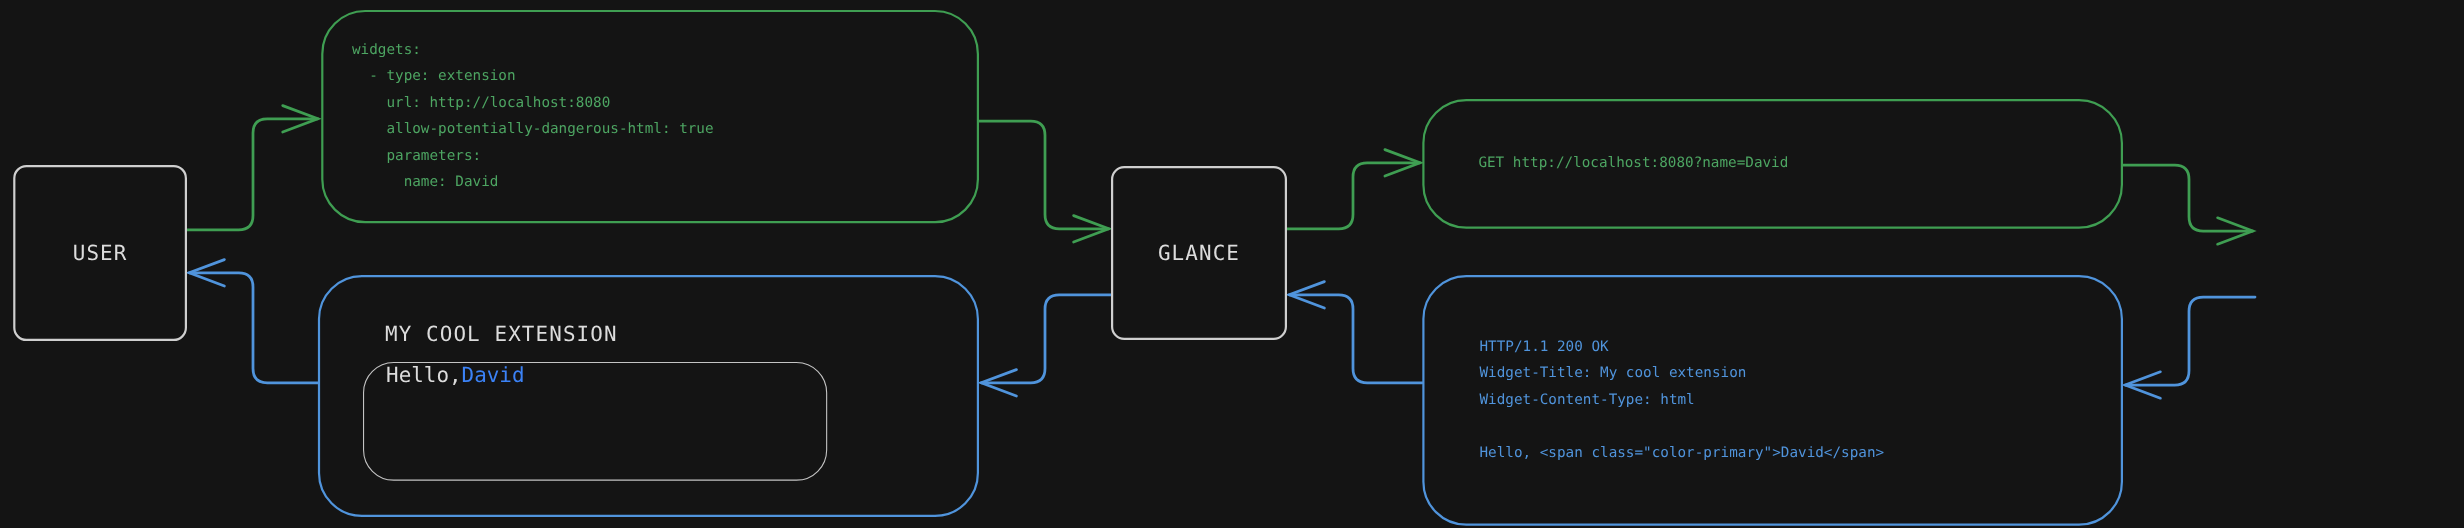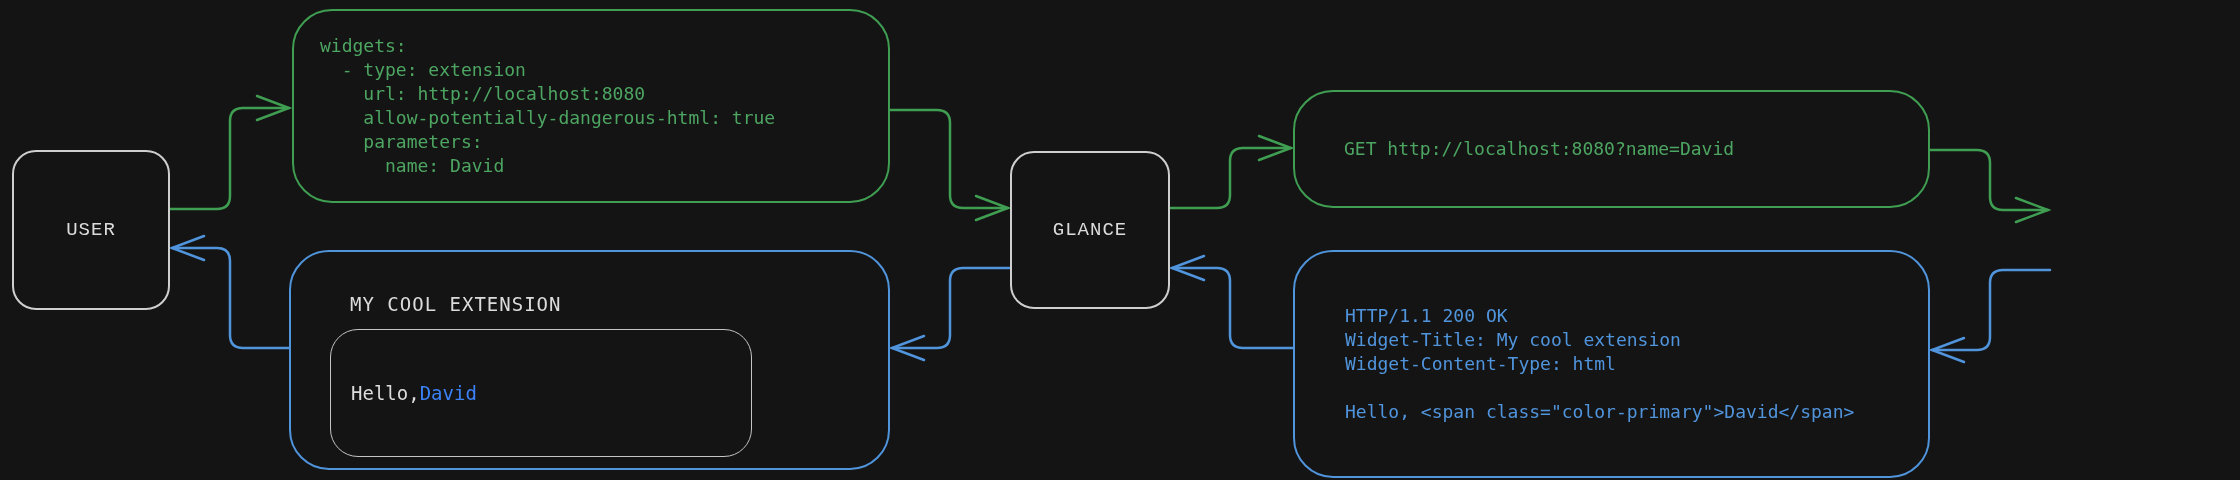--- a/index.html
+++ b/index.html
@@ -17,43 +17,42 @@
   }
   #connector-layer {
     position: absolute;
     left: 0; top: 0;
     width: 2240px;
     height: 480px;
   }
   .node {
     position: absolute;
     border: 2px solid #cfcfcf;
-    border-radius: 24px;
+    border-radius: 12px;
     display: flex;
     align-items: center;
     justify-content: center;
     color: #dcdcdc;
     font-size: 19px;
     letter-spacing: 1px;
     box-sizing: border-box;
-    font-family: Liberation Mono, monospace;
   }
   .codebox {
     position: absolute;
     border-radius: 40px;
     box-sizing: border-box;
     display: flex;
     flex-direction: column;
     justify-content: center;
   }
   .codebox.green { border: 2px solid #3f9e52; }
   .codebox.blue  { border: 2px solid #5094dc; }
   .code {
     white-space: pre;
-    font-size: 18px;
+    font-size: 13px;
     line-height: 24px;
   }
   .code.green { color: #4da562; }
   .code.blue  { color: #5094dc; }
   #node-user      { left: 12px;   top: 150px; width: 158px; height: 160px; }
   #node-glance    { left: 1010px; top: 151px; width: 160px; height: 158px; }
   #node-extension { left: 2050px; top: 150px; width: 182px; height: 160px; }
   #config-box   { left: 292px;  top: 9px;   width: 598px; height: 194px; padding-left: 26px; }
   #request-box  { left: 1293px; top: 90px;  width: 637px; height: 118px; padding-left: 49px; }
   #response-box { left: 1293px; top: 250px; width: 637px; height: 228px; padding-left: 50px; }
@@ -69,26 +68,25 @@
     position: absolute;
     left: 59px; top: 40px;
     color: #dcdcdc;
     font-size: 19px;
     line-height: 24px;
     letter-spacing: 1px;
   }
   #preview-widget {
     position: absolute;
     left: 39px; top: 77px;
-    width: 422px; height: 128px;
+    width: 422px; height: 108px;
     border: 1.5px solid #c4c4c4;
     border-radius: 28px;
     box-sizing: border-box;
     display: flex;
-    align-items: center;
     padding-left: 20px;
     font-size: 19px;
     color: #dcdcdc;
   }
   .greeting-name { color: #3b82f6; }
 </style>
 </head>
 <body>
 
 <div class="canvas">

